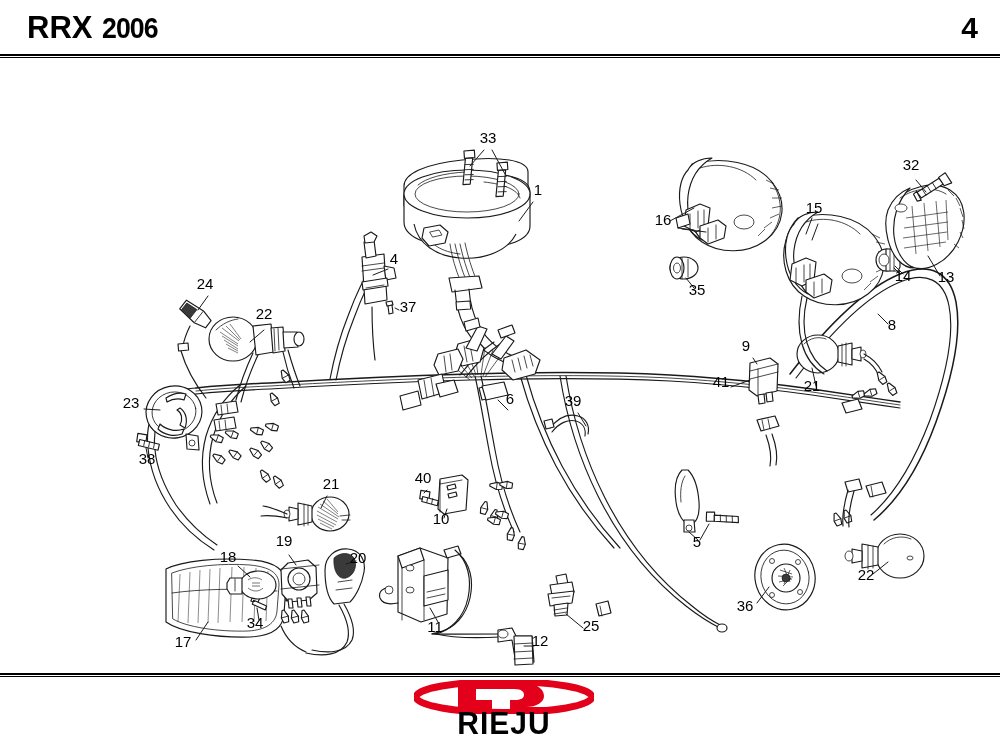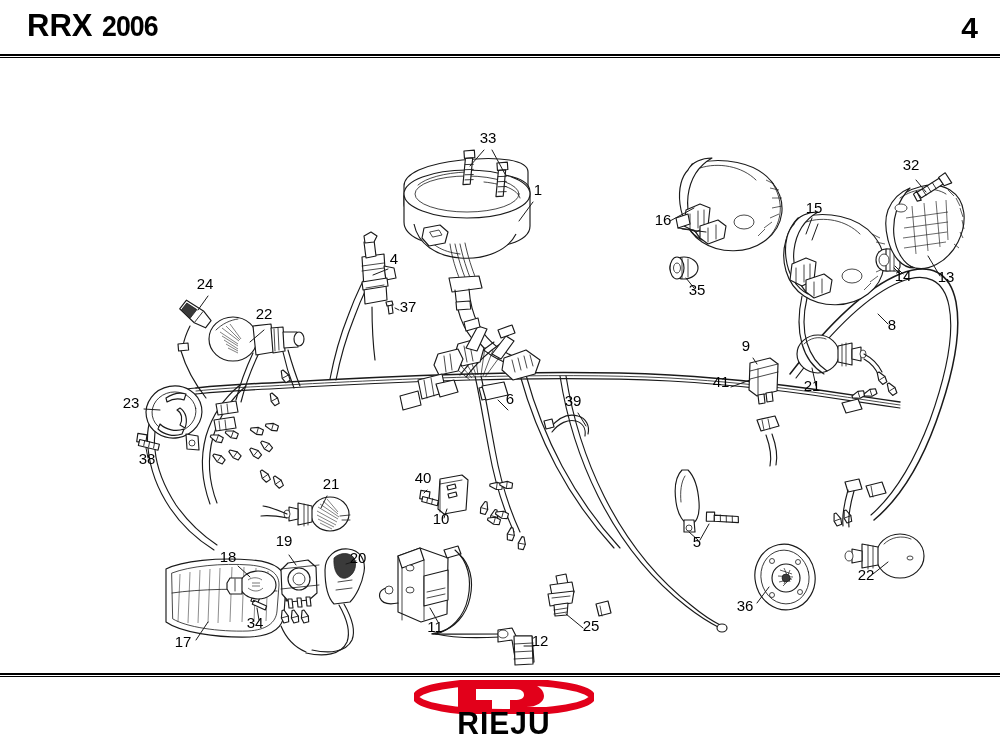--- a/index.html
+++ b/index.html
@@ -2,22 +2,22 @@
 <html><head>
 <meta charset="utf-8">
 <style>
   html,body{margin:0;padding:0;background:#ffffff;}
   body{width:1000px;height:734px;overflow:hidden;
        font-family:"Liberation Sans",sans-serif;color:#000;}
   .page{position:relative;width:1000px;height:734px;}
 
   
   .header{position:absolute;left:0;top:0;width:1000px;height:57px;}
-  .model-title{position:absolute;left:27px;top:4px;font-size:31px;font-weight:bold;
-               letter-spacing:0px;line-height:44px;white-space:nowrap;}
+  .model-title{position:absolute;left:27px;top:10px;font-size:31px;font-weight:bold;
+               letter-spacing:0px;line-height:36px;white-space:nowrap;}
   .model-title .yr{font-size:29px;font-weight:bold;letter-spacing:-1px;margin-left:10px;
                    display:inline-block;transform:scaleX(.92);transform-origin:left;}
   .page-no{position:absolute;right:22px;top:10px;font-size:30px;font-weight:bold;line-height:36px;}
   .rule-top{position:absolute;left:0;top:54px;width:1000px;height:0;
             border-top:2px solid #000;border-bottom:1px solid #000;height:4px;box-sizing:border-box;}
   .rule-bot{position:absolute;left:0;top:673px;width:1000px;height:4px;box-sizing:border-box;
             border-top:2px solid #000;border-bottom:1px solid #000;}
 
   
   .diagram{position:absolute;left:0;top:58px;width:1000px;height:615px;}

